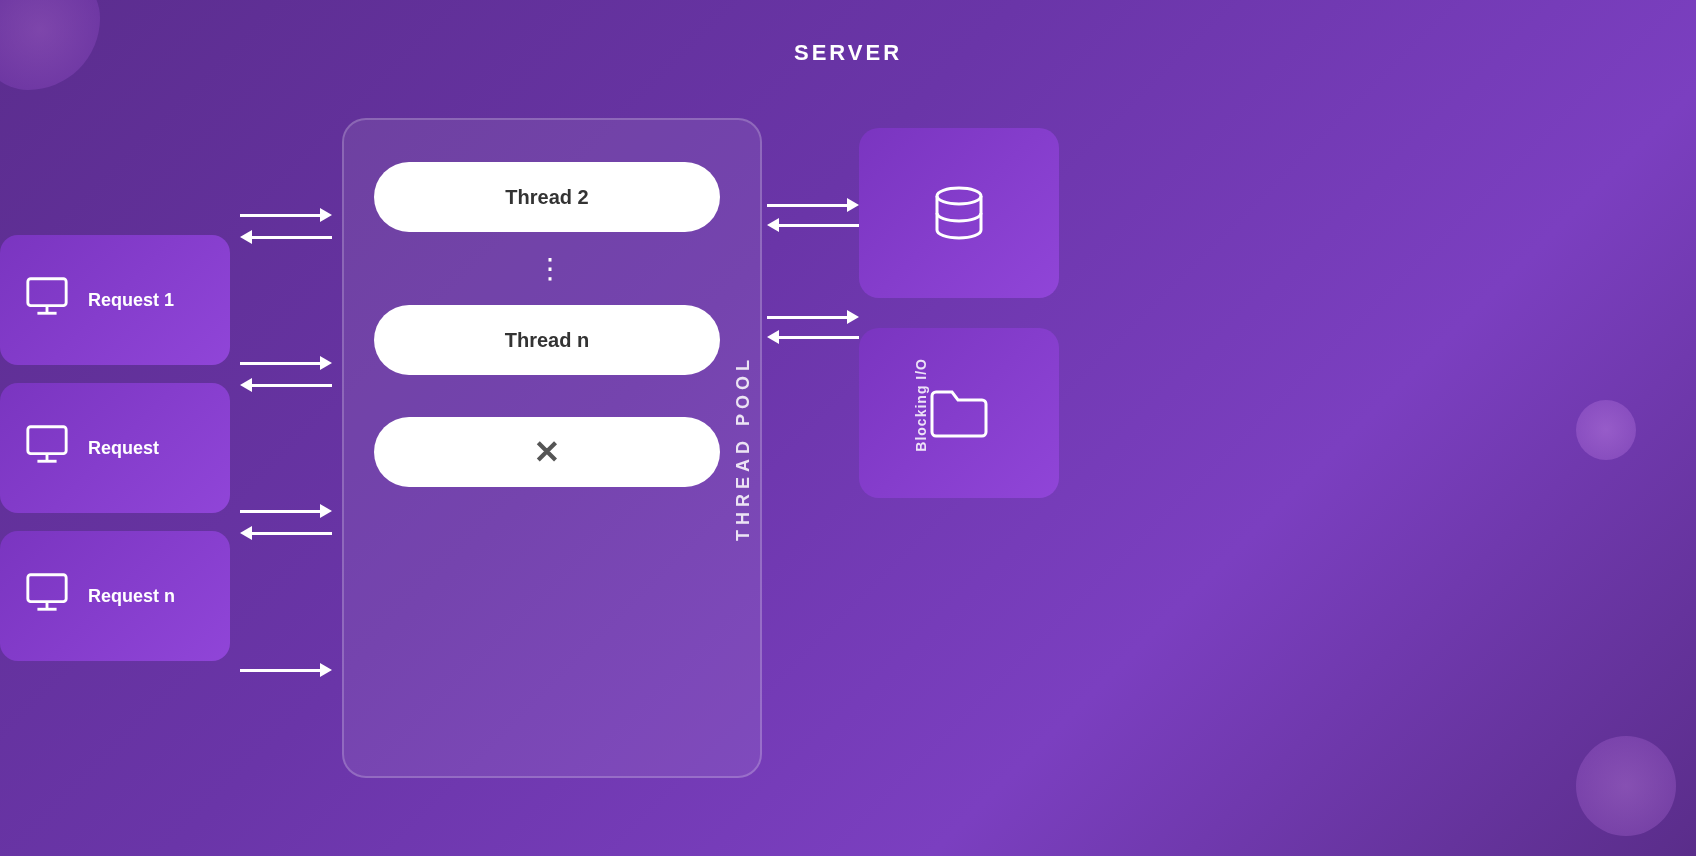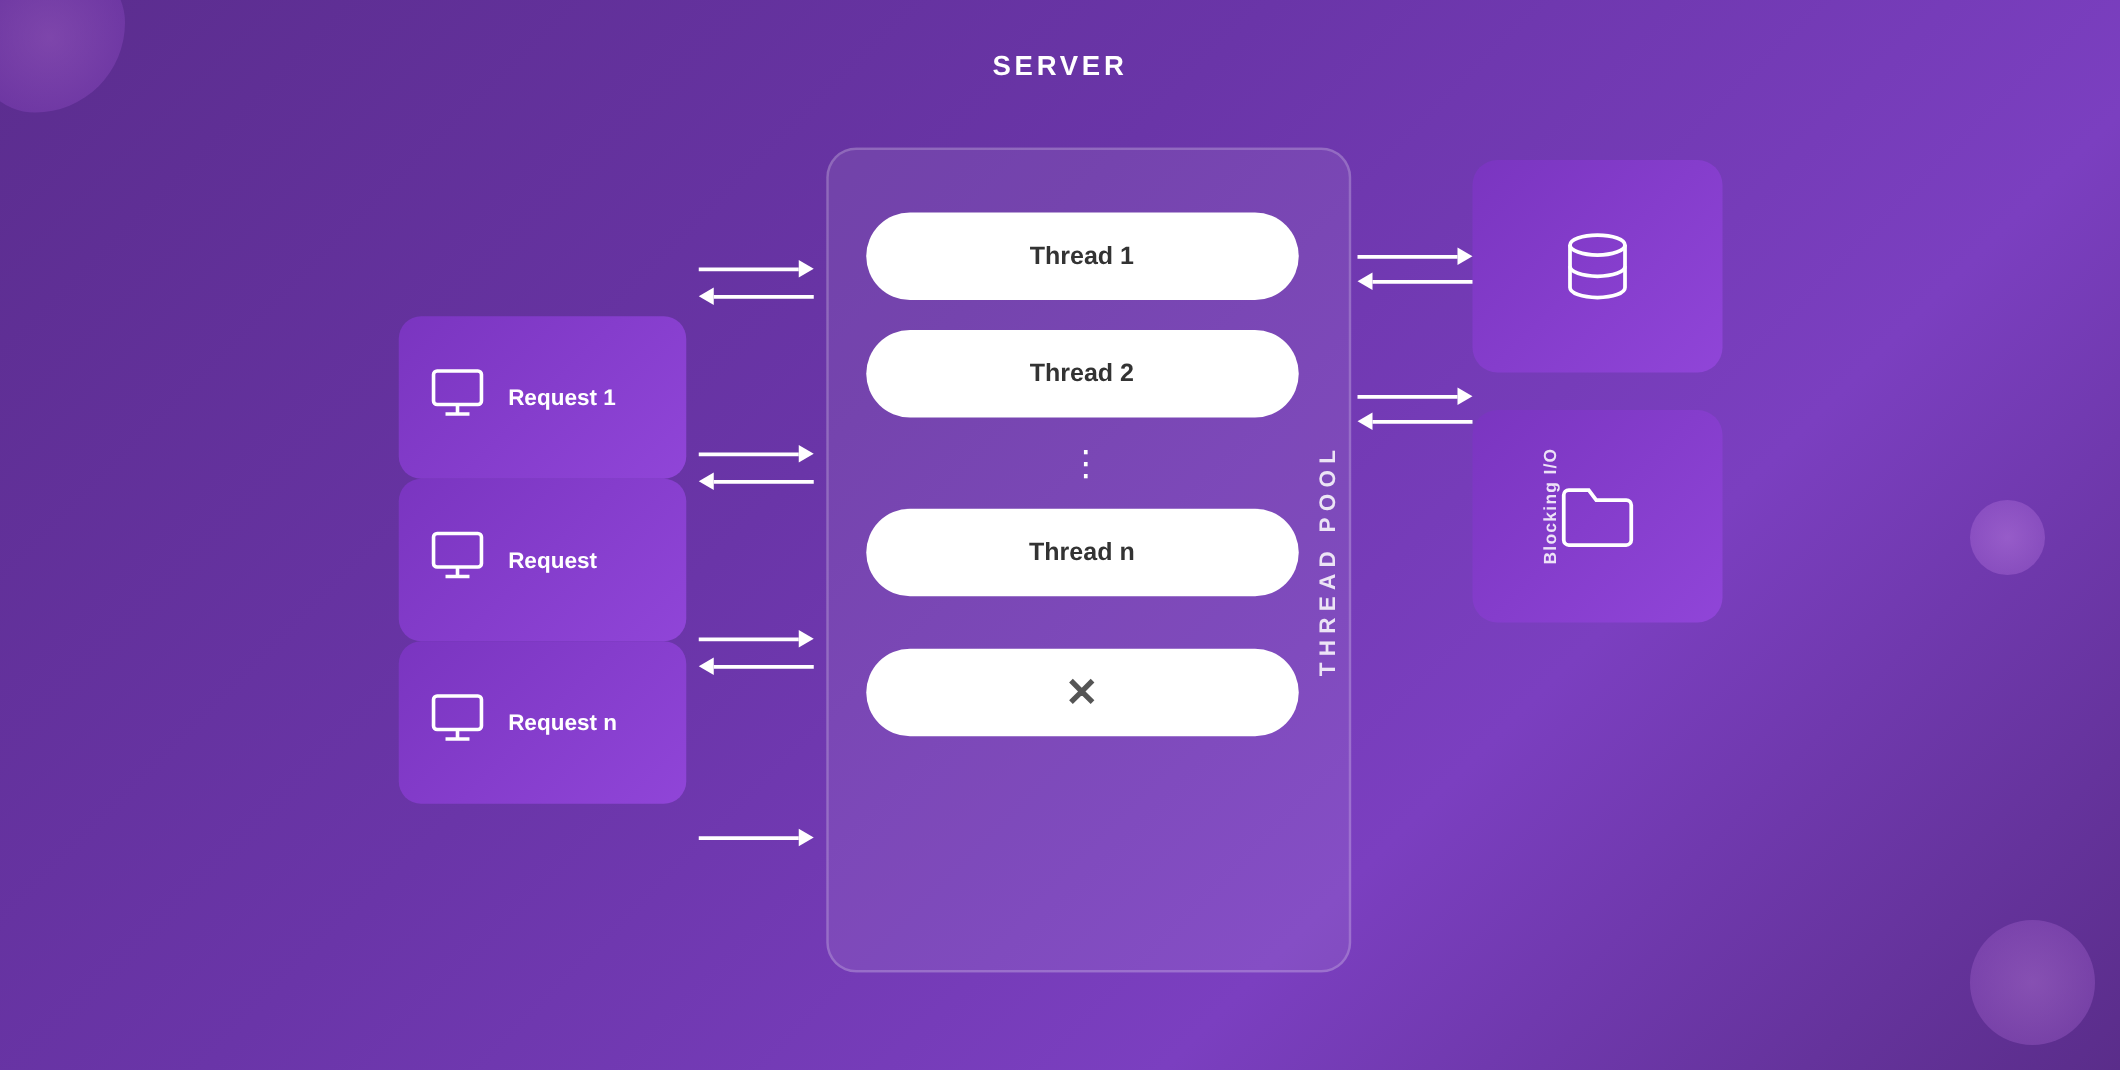--- a/index.html
+++ b/index.html
@@ -38,21 +38,20 @@
       border-radius: 50%;
     }
 
     .diagram-container {
       position: absolute;
       top: 0; left: 0;
       width: 1696px;
       height: 856px;
       display: flex;
       align-items: center;
-      justify-content: center;
     }
 
     .server-label {
       position: absolute;
       top: 40px;
       left: 50%;
       transform: translateX(-50%);
       color: #fff;
       font-size: 22px;
       font-weight: 900;
@@ -65,20 +64,21 @@
       align-items: center;
       gap: 0;
       position: relative;
       margin-top: 40px;
     }
 
     
     .requests-col {
       display: flex;
       flex-direction: column;
+      gap: 18px;
     }
 
     .request-box {
       width: 230px;
       height: 130px;
       background: linear-gradient(135deg, #7a35c0, #9045d8);
       border-radius: 18px;
       display: flex;
       align-items: center;
       gap: 18px;
@@ -316,23 +316,20 @@
           <div class="arrow-head-right"></div>
         </div>
       </div>
 
     </div>
 
     <div class="server-box" style="position:relative;">
 
       <div style="position:absolute; right:6px; top:50%; transform:translateY(-50%) rotate(180deg); writing-mode:vertical-rl; text-orientation:mixed; color:rgba(255,255,255,0.85); font-size:18px; font-weight:700; letter-spacing:5px; white-space:nowrap;">THREAD POOL</div>
 
-      <div class="thread-pill" style="margin-top: 20px;">
-        <span>Thread 1</span>
-      </div>
 
       <div class="thread-pill">
         <span>Thread 2</span>
       </div>
 
       <div class="dots-row">⋮</div>
 
       <div class="thread-pill">
         <span>Thread n</span>
       </div>

